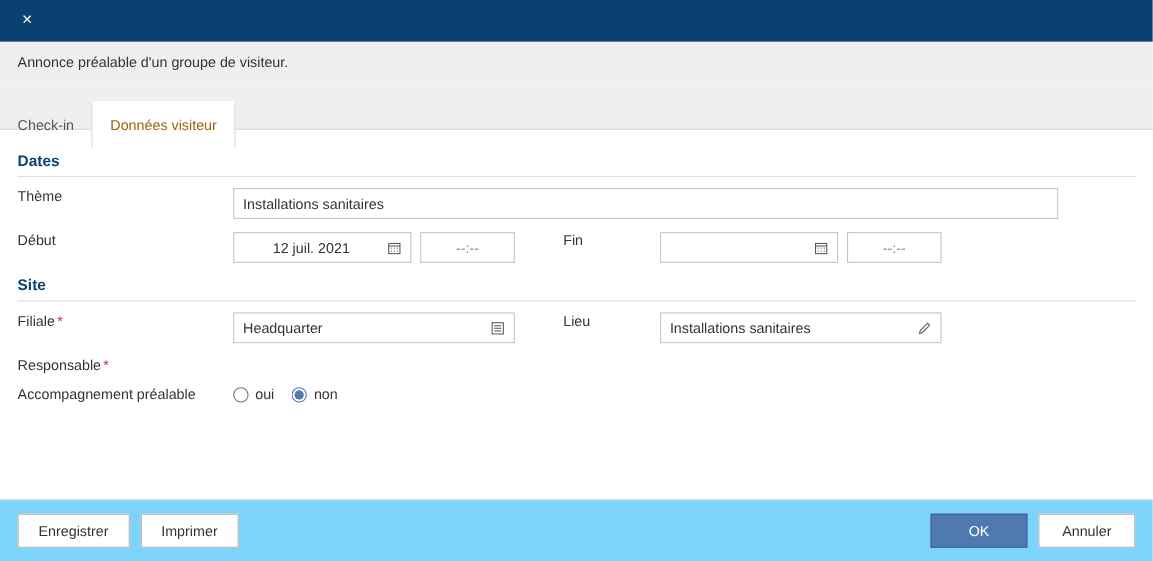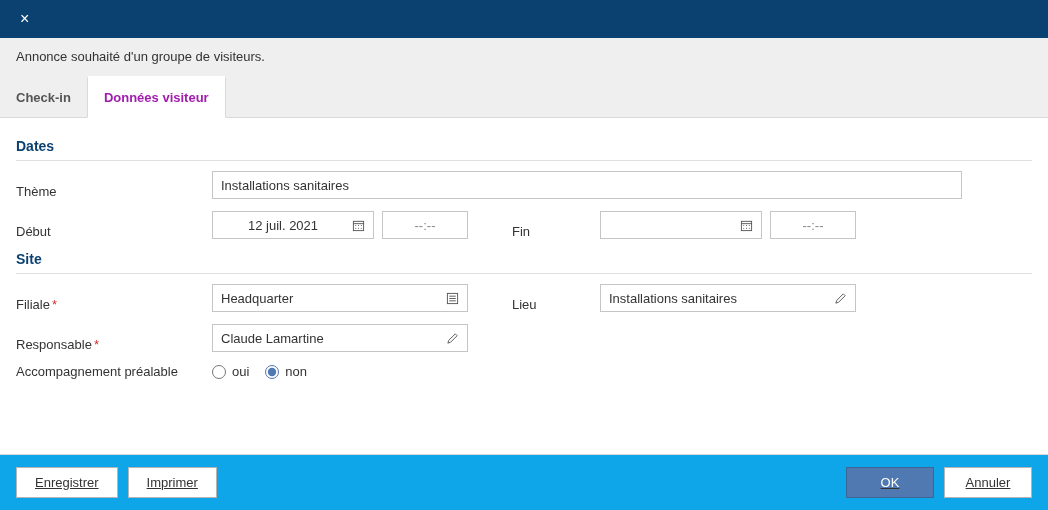--- a/index.html
+++ b/index.html
@@ -39,26 +39,25 @@
       display: flex;
       border-bottom: 1px solid #d9d9d9;
       background: #efefef;
     }
     .tab {
       padding: 12px 16px;
       cursor: pointer;
       color: #555;
       border-top: 2px solid transparent;
       position: relative;
-      top: 1px;
-      font-weight: bold;
+      top: 17px;
     }
     .tab.active {
       background: #fff;
-      color: #a21caf;
+      color: #a16207;
       border: 1px solid #d9d9d9;
       border-top: 2px solid transparent;
       border-bottom: 1px solid #fff;
     }
     .content {
       flex: 1;
       padding: 8px 16px 16px;
       overflow: auto;
     }
     .section-title {
@@ -67,21 +66,21 @@
       font-weight: bold;
       margin-top: 12px;
       margin-bottom: 6px;
     }
     .section-body {
       border-top: 1px solid #e0e0e0;
       padding-top: 10px;
     }
     .form-row {
       display: flex;
-      align-items: flex-end;
+      align-items: flex-start;
       margin-bottom: 12px;
       gap: 16px;
     }
     .field-group {
       display: flex;
       align-items: center;
       gap: 8px;
     }
     .label {
       width: 180px;
@@ -109,22 +108,21 @@
     .picker .val { flex: 1; }
     .icon { width: 14px; height: 14px; display: inline-flex; align-items: center; justify-content: center; color: #555; }
     .radio-group { display: flex; gap: 16px; align-items: center; }
     .radio-group label { display: flex; align-items: center; gap: 6px; cursor: pointer; }
     .footer {
       border-top: 1px solid #d9d9d9;
       padding: 12px 16px;
       display: flex;
       justify-content: space-between;
       align-items: center;
-      background: #0ea5e9;
-      text-decoration: underline;
+      background: #7dd3fc;
     }
     .footer-left, .footer-right { display: flex; gap: 10px; }
     .btn {
       border: 1px solid #b5b5b5;
       background: #fff;
       padding: 7px 18px;
       font-size: 13px;
       cursor: pointer;
       color: #333;
       min-width: 88px;
@@ -142,21 +140,21 @@
       height: 14px;
     }
   </style>
 </head>
 <body>
 
 <div class="dialog-header">
   <span class="close">×</span>
 </div>
 
-<div class="subtitle">Annonce souhaité d'un groupe de visiteurs.</div>
+<div class="subtitle">Annonce préalable d'un groupe de visiteur.</div>
 
 <div class="tabs">
   <div class="tab">Check-in</div>
   <div class="tab active">Données visiteur</div>
 </div>
 
 <div class="content">
 
   <div class="section-title">Dates</div>
   <div class="section-body">
@@ -243,28 +241,20 @@
               <path d="M2 12 L3 9 L10 2 L12 4 L5 11 Z" fill="none" stroke="#555" stroke-width="1"></path>
             </svg>
         </span>
       </div>
     </div>
 
     <div class="form-row">
       <div class="label">
         <span>Responsable</span><span class="req">*</span>
       </div>
-      <div class="picker">
-        <span class="val">Claude Lamartine</span>
-        <span class="icon">
-          <svg width="13" height="13" viewBox="0 0 14 14">
-              <path d="M2 12 L3 9 L10 2 L12 4 L5 11 Z" fill="none" stroke="#555" stroke-width="1"></path>
-            </svg>
-        </span>
-      </div>
     </div>
 
     <div class="form-row">
       <div class="label">Accompagnement préalable</div>
       <div class="radio-group">
         <label>
           <input type="radio" name="accomp" style="">
           <span>oui</span>
         </label>
         <label>

